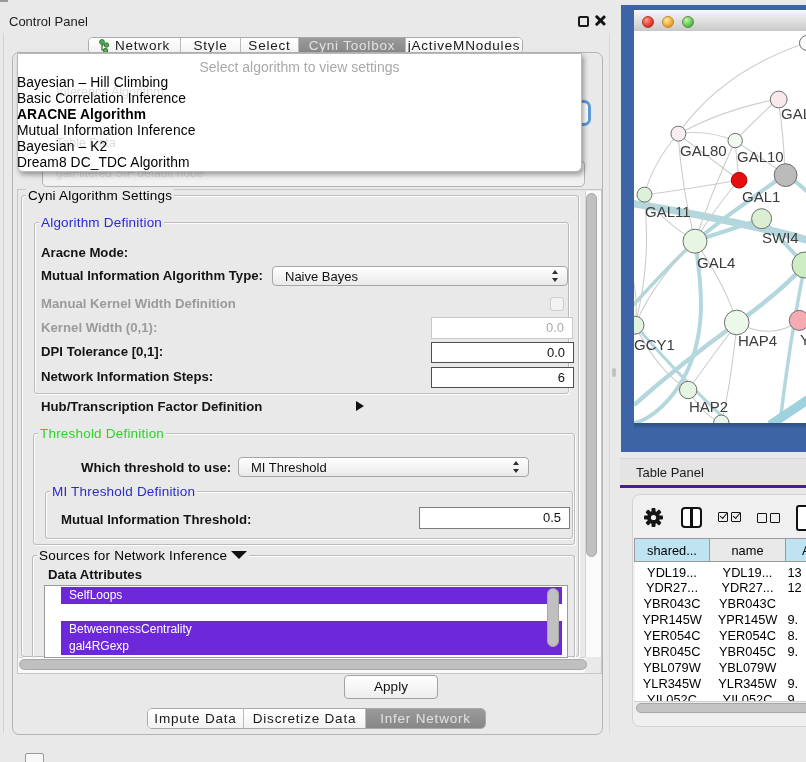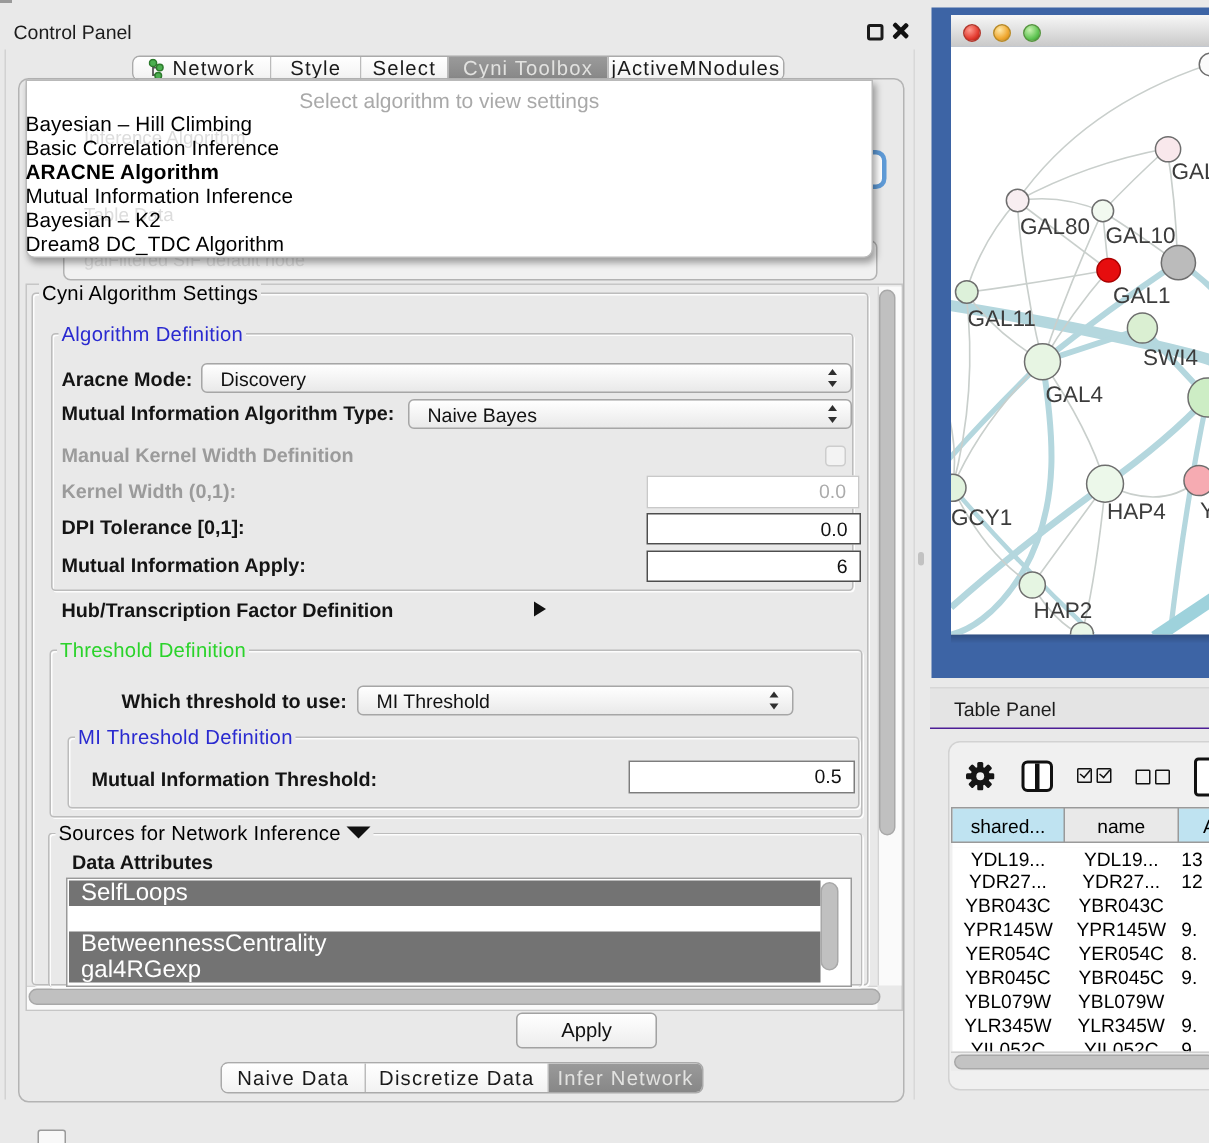--- a/index.html
+++ b/index.html
@@ -35,41 +35,41 @@
   .arrows{position:absolute;right:8px;top:50%;width:7px;height:12px;margin-top:-6px;}
   .arrows:before,.arrows:after{content:"";position:absolute;left:0;border-left:3.5px solid transparent;border-right:3.5px solid transparent;}
   .arrows:before{top:0;border-bottom:4.5px solid #2e2e2e;}
   .arrows:after{bottom:0;border-top:4.5px solid #2e2e2e;}
   .field{background:#fff;font-size:13px;color:#111;text-align:right;}
   
   .sb-track{background:#fafafa;}
   .sb-thumb{background:#c0c0c0;border:1px solid #a8a8a8;border-radius:6px;}
   
   #attrlist{left:44px;top:585px;width:522px;height:71px;border:1px solid #9a9a9a;background:#fff;}
-  .lrow{position:absolute;left:1px;width:493px;height:17px;background:#737373;color:#fff;
-        font-size:16px;line-height:17px;padding-left:8px;}
+  .lrow{position:absolute;left:16px;width:493px;height:17px;background:#6d28d9;color:#fff;
+        font-size:12px;line-height:17px;padding-left:8px;}
   
   #overlay{left:17px;top:53px;width:563px;height:117px;background:#fff;border:1px solid #b9b9b9;
            border-radius:0 0 6px 6px;box-shadow:2px 3px 5px rgba(0,0,0,0.35);z-index:50;}
   #overlay .hint{position:absolute;top:5px;width:100%;text-align:center;color:#a9a9a9;font-size:14px;}
   #overlay .b{letter-spacing:1px;}
   #overlay .it{position:absolute;left:-1px;font-size:13.8px;letter-spacing:0.1px;color:#000;white-space:nowrap;text-align:center;}
   
   #apply{left:344px;top:675px;width:92px;height:22px;border:1px solid #a2a2a2;border-radius:4px;
          background:linear-gradient(#ffffff,#ededed);font-size:13.5px;color:#111;
          text-align:center;line-height:21px;}
   
   #netwin{left:621px;top:5px;width:185px;height:447px;background:#3d64a5;}
   #nettitle{left:13px;top:5px;right:0;height:21px;
             background:linear-gradient(#f7f7f7,#c9c9c9);border-bottom:1px solid #8c8c8c;}
   .tl{position:absolute;top:6px;width:10px;height:10px;border-radius:50%;}
   #netcanvas{left:13px;top:26px;width:172px;height:392px;background:#fff;}
   
   #tp-bar{left:620px;top:458px;width:186px;height:26px;background:#e4e4e4;
-          border-top:1px solid #d6d6d6;border-bottom:1px solid #4c1d95;}
+          border-top:1px solid #d6d6d6;border-bottom:3px solid #4c1d95;}
   #tp-bar span{position:absolute;left:16px;top:6px;font-size:13px;color:#1c1c1c;}
   #tp-box{left:632px;top:494px;width:180px;height:231px;background:#f0f0f0;
           border:1px solid #d2d2d2;border-radius:8px;}
   table{border-collapse:collapse;}
   #dtable{left:634px;top:538px;font-size:12.8px;color:#000;table-layout:fixed;width:183px;}
   #dtable th{font-weight:normal;border:1px solid #9a9a9a;height:22px;padding:0;}
   #dtable td{background:#fff;text-align:center;height:15.9px;padding:0;border:none;line-height:15.9px;}
   #dtable tr.sp td{height:2.5px;}
   .th-blue{background:#bfe3f1;}
   .th-gray{background:#e9e9e9;}
@@ -122,41 +122,37 @@
 
   <div class="abs grp" style="left:21px;top:195px;width:556px;height:460px;text-align:center;">
     <span class="grp-t">Cyni Algorithm Settings</span>
   </div>
 
   <div class="abs grp" style="left:34px;top:222px;width:533px;height:170px;">
     <span class="grp-t" style="color:#2a2ad0;">Algorithm Definition</span>
   </div>
 
   <div class="abs lbl" style="left:41px;top:245px;">Aracne Mode:</div>
-  <div class="abs combo" style="left:134px;top:242px;width:432px;height:18px;">
-    <span class="ct">Discovery</span>
-      <span class="arrows"></span>
-    </div>
 
   <div class="abs lbl" style="left:41px;top:268px;">Mutual Information Algorithm Type:</div>
   <div class="abs combo" style="left:272px;top:266px;width:294px;height:18px;">
     <span class="ct">Naive Bayes</span>
       <span class="arrows"></span>
     </div>
 
   <div class="abs lbl dis" style="left:41px;top:296px;">Manual Kernel Width Definition</div>
   <div class="abs" style="left:550px;top:297px;width:12px;height:12px;border:1px solid #cdcdcd;border-radius:3px;background:#f3f3f3;"></div>
 
   <div class="abs lbl dis" style="left:41px;top:320px;">Kernel Width (0,1):</div>
   <div class="abs field" style="left:431px;top:317px;width:132px;height:20px;border:1px solid #c9c9c9;color:#ababab;line-height:20px;padding-right:8px;">0.0</div>
 
   <div class="abs lbl" style="left:41px;top:344px;">DPI Tolerance [0,1]:</div>
   <div class="abs field" style="left:431px;top:342px;width:133px;height:19px;border:1.5px solid #4e4e4e;line-height:19px;padding-right:8px;">0.0</div>
 
-  <div class="abs lbl" style="left:41px;top:369px;">Mutual Information Apply:</div>
+  <div class="abs lbl" style="left:41px;top:369px;">Network Information Steps:</div>
   <div class="abs field" style="left:431px;top:367px;width:133px;height:19px;border:1.5px solid #4e4e4e;line-height:19px;padding-right:8px;">6</div>
 
   <div class="abs lbl" style="left:41px;top:399px;font-size:13.2px;">Hub/Transcription Factor Definition</div>
   <div class="abs" style="left:356px;top:401px;width:0;height:0;border-top:5.5px solid transparent;border-bottom:5.5px solid transparent;border-left:8px solid #111;"></div>
 
   <div class="abs grp" style="left:33px;top:433px;width:540px;height:110px;">
     <span class="grp-t" style="color:#2bd32b;">Threshold Definition</span>
   </div>
   <div class="abs lbl" style="left:81px;top:460px;">Which threshold to use:</div>
   <div class="abs combo" style="left:238px;top:457px;width:289px;height:18px;">
@@ -178,23 +174,23 @@
   <div id="attrlist" class="abs">
     <div class="lrow" style="top:1px;">SelfLoops</div>
     <div class="lrow" style="top:35px;">BetweennessCentrality</div>
     <div class="lrow" style="top:52px;">gal4RGexp</div>
     <div class="sb-thumb" style="position:absolute;right:8px;top:2px;width:10px;height:57px;"></div>
   </div>
 
   <div id="apply" class="abs">Apply</div>
 
   <div id="bottabs" class="abs seg-wrap">
-    <div class="seg" style="width:95px;">Naive Data</div>
+    <div class="seg" style="width:95px;">Impute Data</div>
     <div class="seg" style="width:121px;">Discretize Data</div>
-    <div class="seg sel" style="width:102px;">Infer Network</div>
+    <div class="seg sel" style="width:119px;">Infer Network</div>
   </div>
 
   <div id="overlay" class="abs">
     <div class="hint">Select algorithm to view settings</div>
     <div class="abs" style="left:38px;top:31px;font-size:12.5px;color:#dcdcdc;">Inference Algorithm</div>
     <div class="abs" style="left:38px;top:82px;font-size:12.5px;color:#dcdcdc;">Table Data</div>
     <div class="it" style="top:21px;">Bayesian – Hill Climbing</div>
     <div class="it" style="top:37px;">Basic Correlation Inference</div>
     <div class="it b" style="top:53px;">ARACNE Algorithm</div>
     <div class="it" style="top:69px;">Mutual Information Inference</div>

